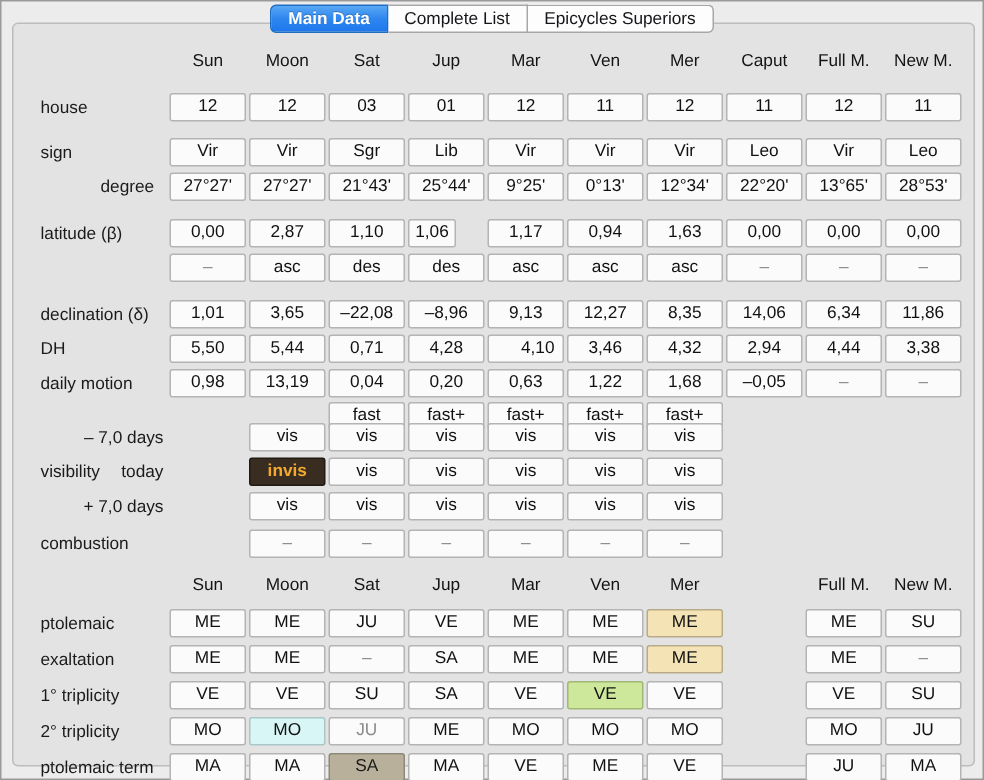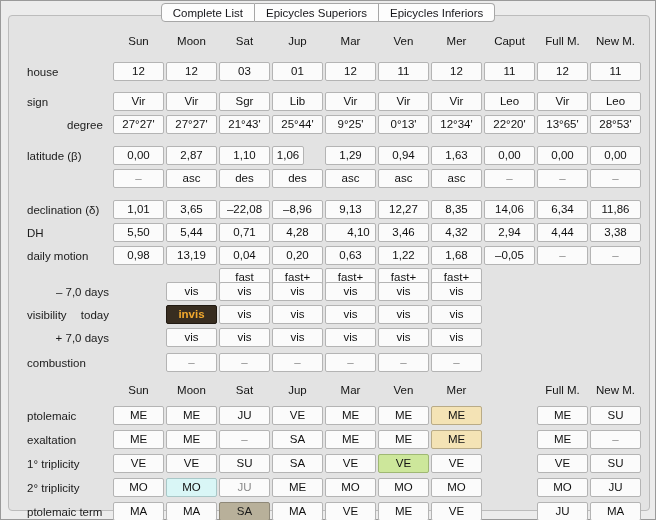--- a/index.html
+++ b/index.html
@@ -123,23 +123,23 @@
     color: #f2a92e;
     font-weight: bold;
   }
 </style>
 </head>
 <body>
 
 <div id="window">
 
   <div id="tabbar">
+      <div class="tab active">Main Data</div>
       <div class="tab">Complete List</div>
       <div class="tab">Epicycles Superiors</div>
-      <div class="tab">Epicycles Inferiors</div>
     </div>
 
   <div id="panel">
     <div id="grid">
         <div class="hdr" style="top: 17px; left: 104px; width: 51px;">Sun</div>
         <div class="hdr" style="top: 17px; left: 157px; width: 51px;">Moon</div>
         <div class="hdr" style="top: 17px; left: 210px; width: 51px;">Sat</div>
         <div class="hdr" style="top: 17px; left: 263px; width: 51px;">Jup</div>
         <div class="hdr" style="top: 17px; left: 316px; width: 51px;">Mar</div>
         <div class="hdr" style="top: 17px; left: 369px; width: 51px;">Ven</div>
@@ -178,21 +178,21 @@
         <div class="cell" style="top: 99px; left: 369px; width: 51px;">0°13'</div>
         <div class="cell" style="top: 99px; left: 422px; width: 51px;">12°34'</div>
         <div class="cell" style="top: 99px; left: 475px; width: 51px;">22°20'</div>
         <div class="cell" style="top: 99px; left: 528px; width: 51px;">13°65'</div>
         <div class="cell" style="top: 99px; left: 581px; width: 51px;">28°53'</div>
         <div class="rowlabel" style="top: 131px;">latitude (β)</div>
         <div class="cell" style="top: 130px; left: 104px; width: 51px;">0,00</div>
         <div class="cell" style="top: 130px; left: 157px; width: 51px;">2,87</div>
         <div class="cell" style="top: 130px; left: 210px; width: 51px;">1,10</div>
         <div class="cell" style="top: 130px; left: 263px; width: 32px;">1,06</div>
-        <div class="cell" style="top: 130px; left: 316px; width: 51px;">1,29</div>
+        <div class="cell" style="top: 130px; left: 316px; width: 51px;">1,17</div>
         <div class="cell" style="top: 130px; left: 369px; width: 51px;">0,94</div>
         <div class="cell" style="top: 130px; left: 422px; width: 51px;">1,63</div>
         <div class="cell" style="top: 130px; left: 475px; width: 51px;">0,00</div>
         <div class="cell" style="top: 130px; left: 528px; width: 51px;">0,00</div>
         <div class="cell" style="top: 130px; left: 581px; width: 51px;">0,00</div>
         <div class="cell dim" style="top: 153px; left: 104px; width: 51px;">–</div>
         <div class="cell" style="top: 153px; left: 157px; width: 51px;">asc</div>
         <div class="cell" style="top: 153px; left: 210px; width: 51px;">des</div>
         <div class="cell" style="top: 153px; left: 263px; width: 51px;">des</div>
         <div class="cell" style="top: 153px; left: 316px; width: 51px;">asc</div>

